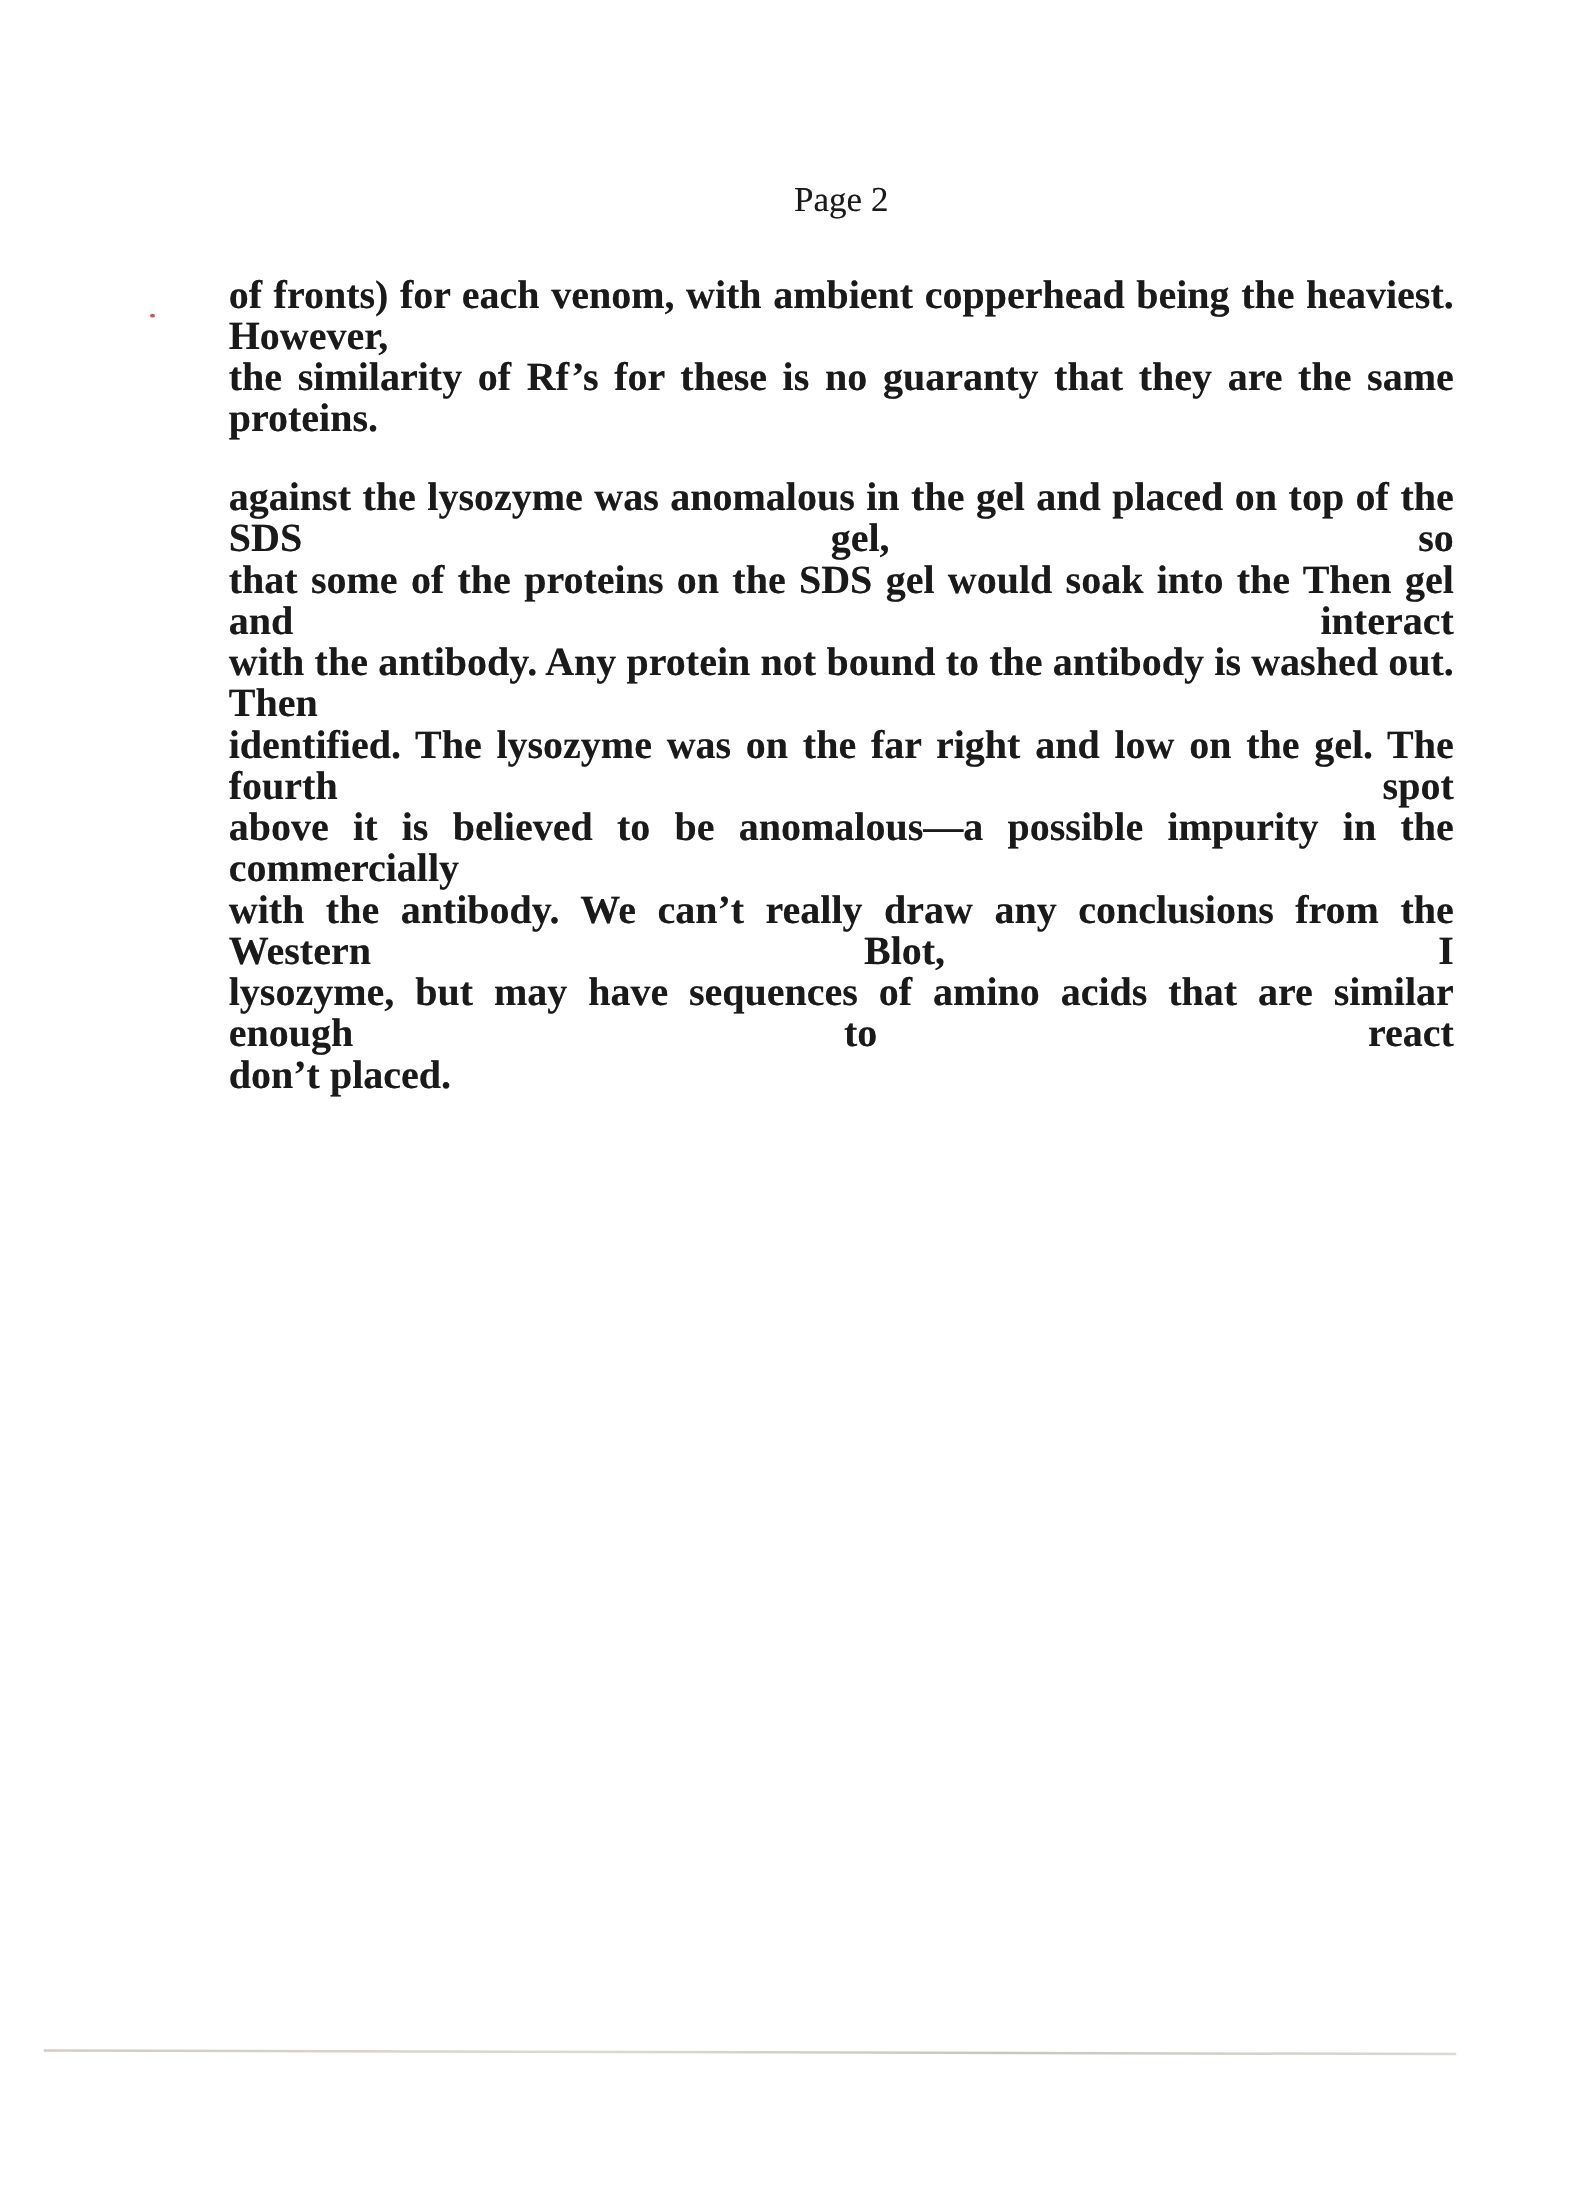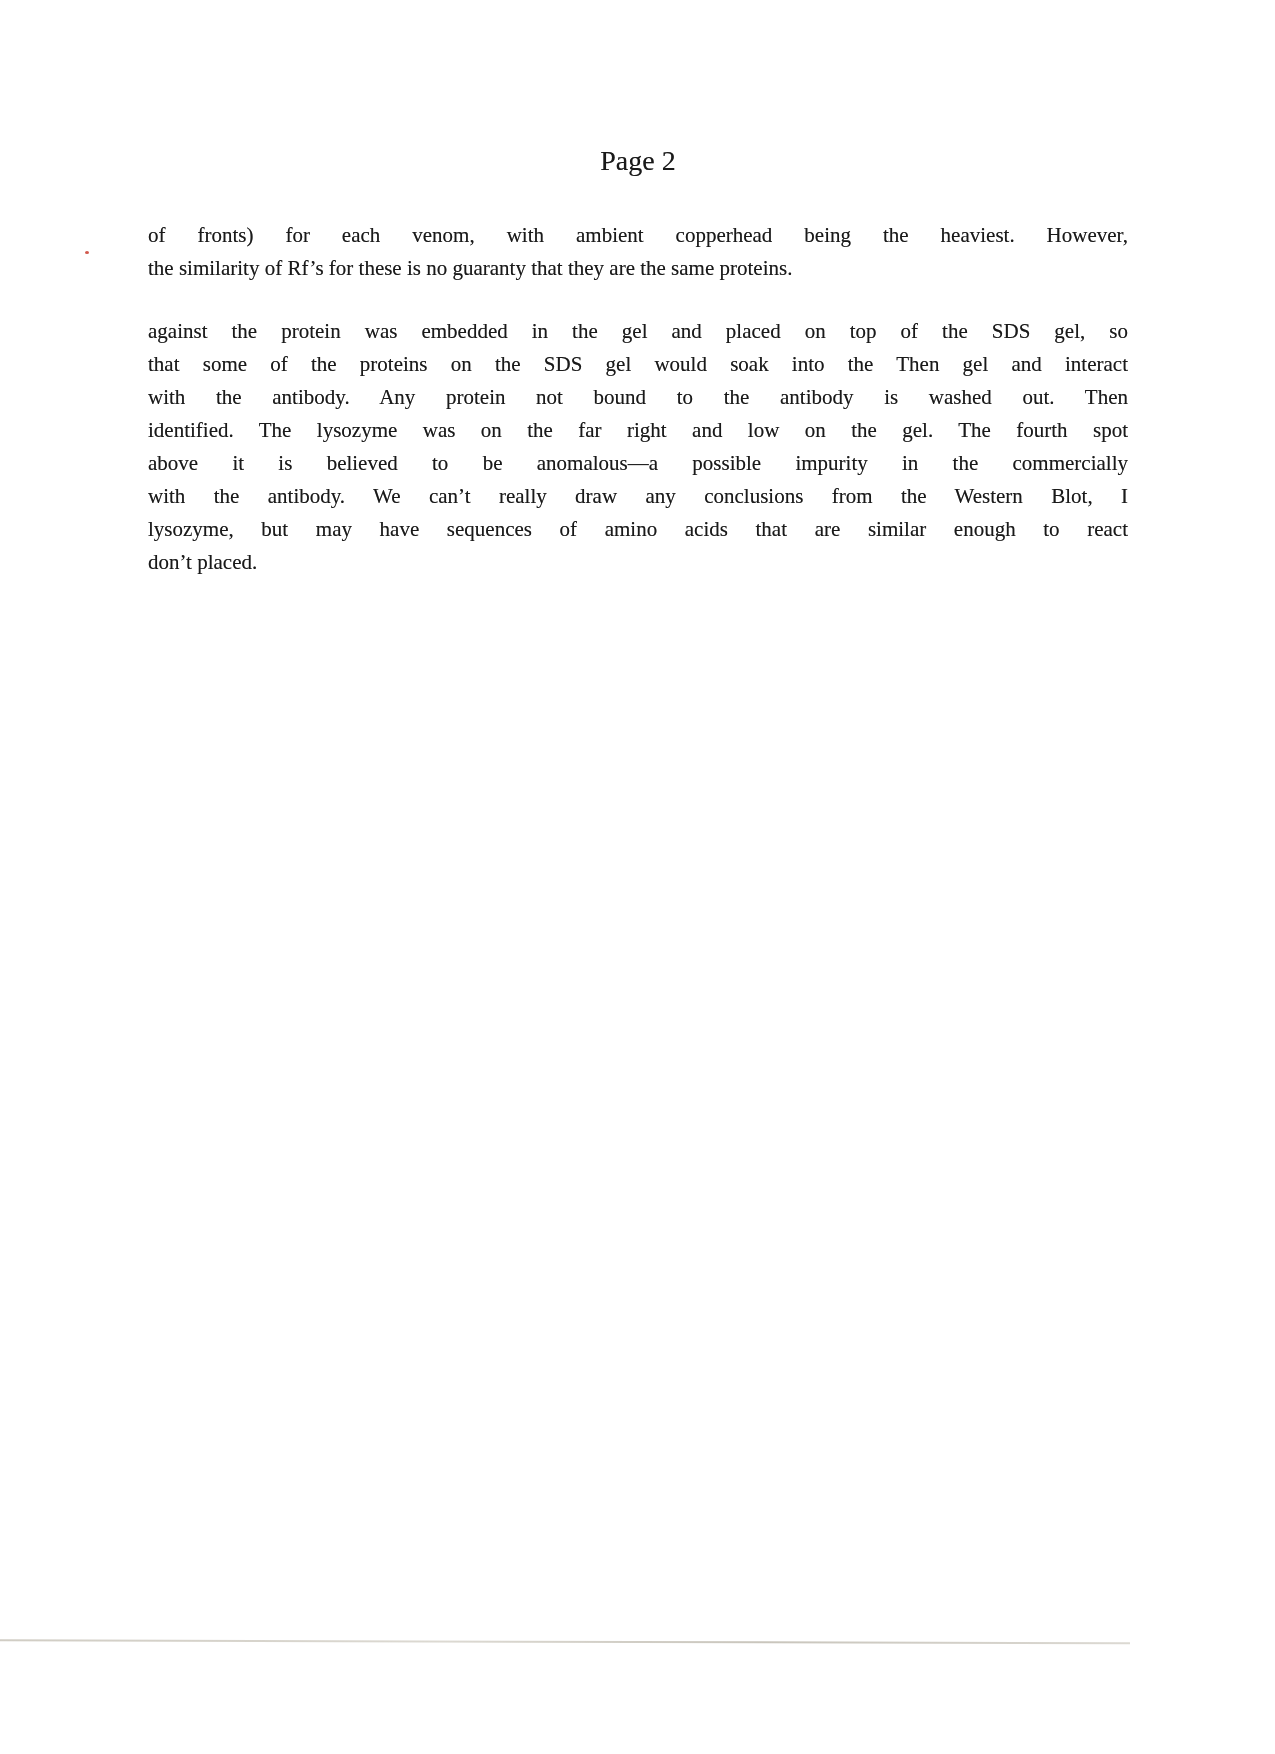--- a/index.html
+++ b/index.html
@@ -8,20 +8,21 @@
     background: #ffffff;
   }
   .sheet {
     position: relative;
     width: 1130px;
     height: 1754px;
     background: #ffffff;
     overflow: hidden;
     font-family: "Liberation Serif", "DejaVu Serif", serif;
     color: #1a1a1a;
+    margin-left: 35px;
   }
   .content {
     position: absolute;
     left: 148px;
     top: 144px;
     width: 980px;
   }
   .page-title {
     font-size: 28px;
     line-height: 33px;
@@ -30,25 +31,26 @@
     margin: 0 0 42px 0;
     text-shadow: 0 0 0.5px rgba(0,0,0,0.45);
   }
   .paragraph {
     margin: 0;
   }
   .paragraph + .paragraph {
     margin-top: 30px;
   }
   .line {
-    font-size: 21px;
+    font-size: 32px;
     line-height: 33px;
     text-align: justify;
     text-align-last: justify;
     text-shadow: 0 0 0.5px rgba(0,0,0,0.45);
+    font-weight: bold;
   }
   .line.last {
     text-align-last: left;
   }
   .red-speck {
     position: absolute;
     left: 85px;
     top: 251px;
     width: 4px;
     height: 3px;
@@ -70,21 +72,21 @@
 
 <div class="sheet">
   <div class="content">
     <div class="page-title">Page 2</div>
     <div>
         <div class="paragraph">
           <div class="line">of fronts) for each venom, with ambient copperhead being the heaviest.  However,</div>
           <div class="line last">the similarity of Rf’s for these is no guaranty that they are the same proteins.</div>
         </div>
         <div class="paragraph">
-          <div class="line">against the protein was embedded in the gel and placed on top of the SDS gel, so</div>
+          <div class="line">against the lysozyme was anomalous in the gel and placed on top of the SDS gel, so</div>
           <div class="line">that some of the proteins on the SDS gel would soak into the Then gel and interact</div>
           <div class="line">with the antibody.  Any protein not bound to the antibody is washed out.  Then</div>
           <div class="line">identified.  The lysozyme was on the far right and low on the gel.  The fourth spot</div>
           <div class="line">above it is believed to be anomalous—a possible impurity in the commercially</div>
           <div class="line">with the antibody.  We can’t really draw any conclusions from the Western Blot, I</div>
           <div class="line">lysozyme, but may have sequences of amino acids that are similar enough to react</div>
           <div class="line last">don’t placed.</div>
         </div>
       </div>
   </div>

